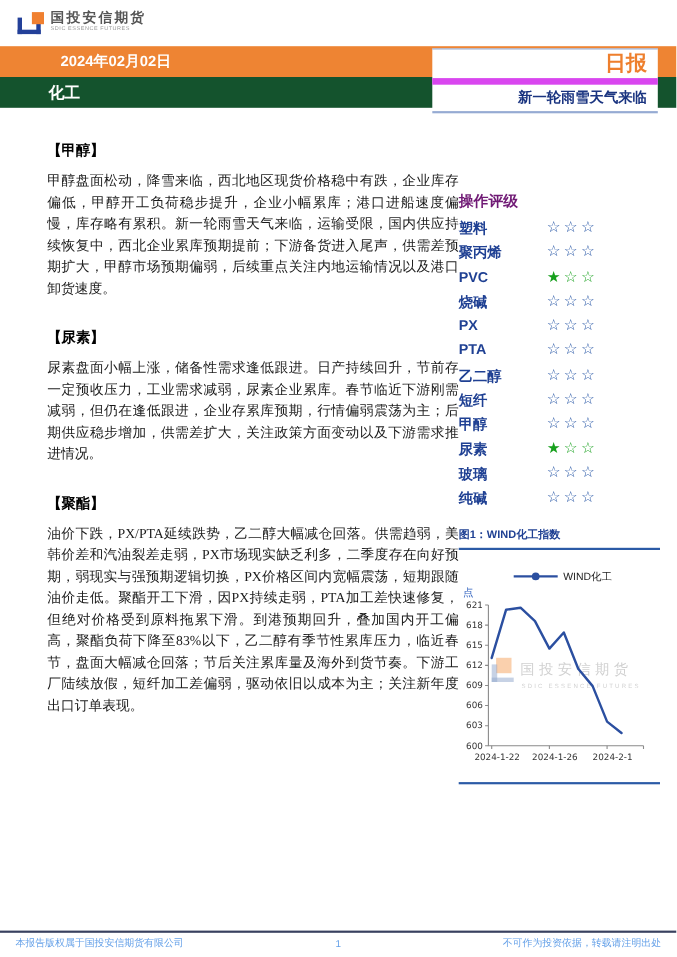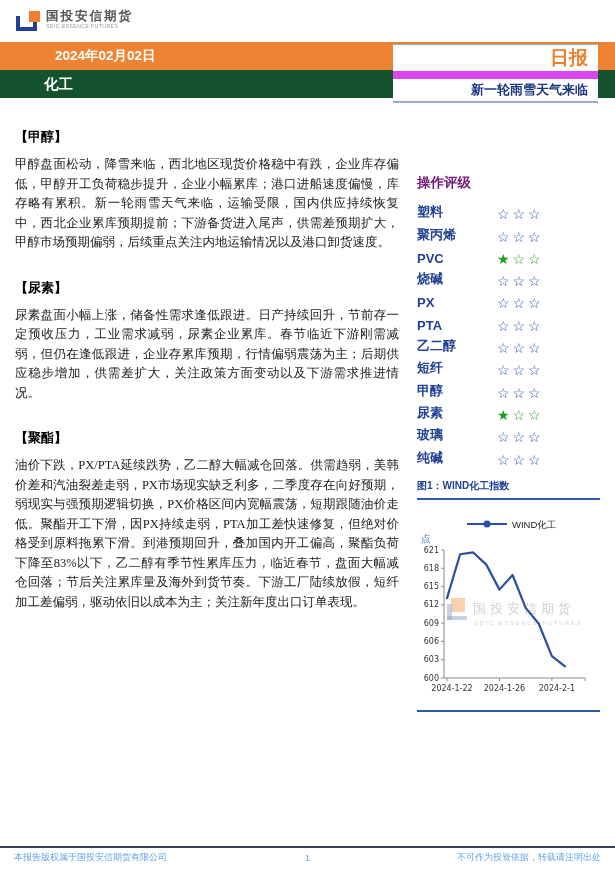--- a/index.html
+++ b/index.html
@@ -17,35 +17,35 @@
   
   .bands{position:relative;height:64px;}
   .band{height:28px;display:flex;align-items:center;box-sizing:border-box;padding-left:55px;}
   .band-orange{background:#EE8433;}
   .band-navy{background:#14532d;padding-left:44px;}
   .band-date{color:#fff;font-weight:bold;font-size:13.5px;}
   .band-category{color:#fff;font-weight:bold;font-size:14.5px;}
   .notch{position:absolute;right:17px;top:2px;width:205px;height:58px;background:#fff;
     border-top:1px solid #96ABD3;display:flex;flex-direction:column;}
   .notch-row{flex:1;display:flex;align-items:center;justify-content:flex-end;padding-right:10px;}
-  .notch-row1{border-bottom:8px solid #d946ef;}
+  .notch-row1{border-bottom:6px solid #d946ef;}
   .notch-row2{border-bottom:2px solid #96ABD3;}
   .report-type{color:#EE7F2D;font-size:19px;font-weight:bold;}
   .institute{color:#1A3480;font-size:13px;font-weight:600;}
   
   .content{display:flex;padding:0 15px;box-sizing:border-box;}
-  .col-left{width:384px;}
+  .col-left{width:384px;margin-left:28px;}
   .col-right{width:183px;margin-left:auto;padding-top:68px;}
   .sec-title{font-size:13px;font-weight:bold;color:#000;margin:26px 0 9px 0;font-family:"Liberation Serif",serif;}
   .sec-title.first{margin-top:22px;}
   .sec-body{font-size:12.5px;line-height:19.5px;text-align:justify;color:#1a1a1a;
     font-family:"Liberation Serif",serif;}
   
   .rating-header{color:#701a75;font-weight:bold;font-size:13.5px;margin-bottom:7px;}
-  .rating-row{display:flex;align-items:flex-end;height:22.3px;}
+  .rating-row{display:flex;align-items:flex-start;height:22.3px;}
   .rating-name{width:80px;color:#1F4093;font-weight:bold;font-size:13px;}
   .rating-stars{font-size:14px;letter-spacing:3px;line-height:1;}
   
   .fig-title{margin-top:12px;color:#1F4093;font-weight:bold;font-size:10px;
     padding-bottom:5px;border-bottom:2px solid #2B5AA6;}
   .chart-wrap{margin-top:12px;border-bottom:2px solid #2B5AA6;padding-bottom:2px;}
   .chart-source{margin-top:7px;color:#3465C0;font-size:11px;font-style:italic;
     font-family:"Liberation Serif",serif;}
   svg .tick{font-size:8px;fill:#333;font-family:"DejaVu Sans",sans-serif;}
   svg .legend{font-size:9.5px;fill:#222;}

